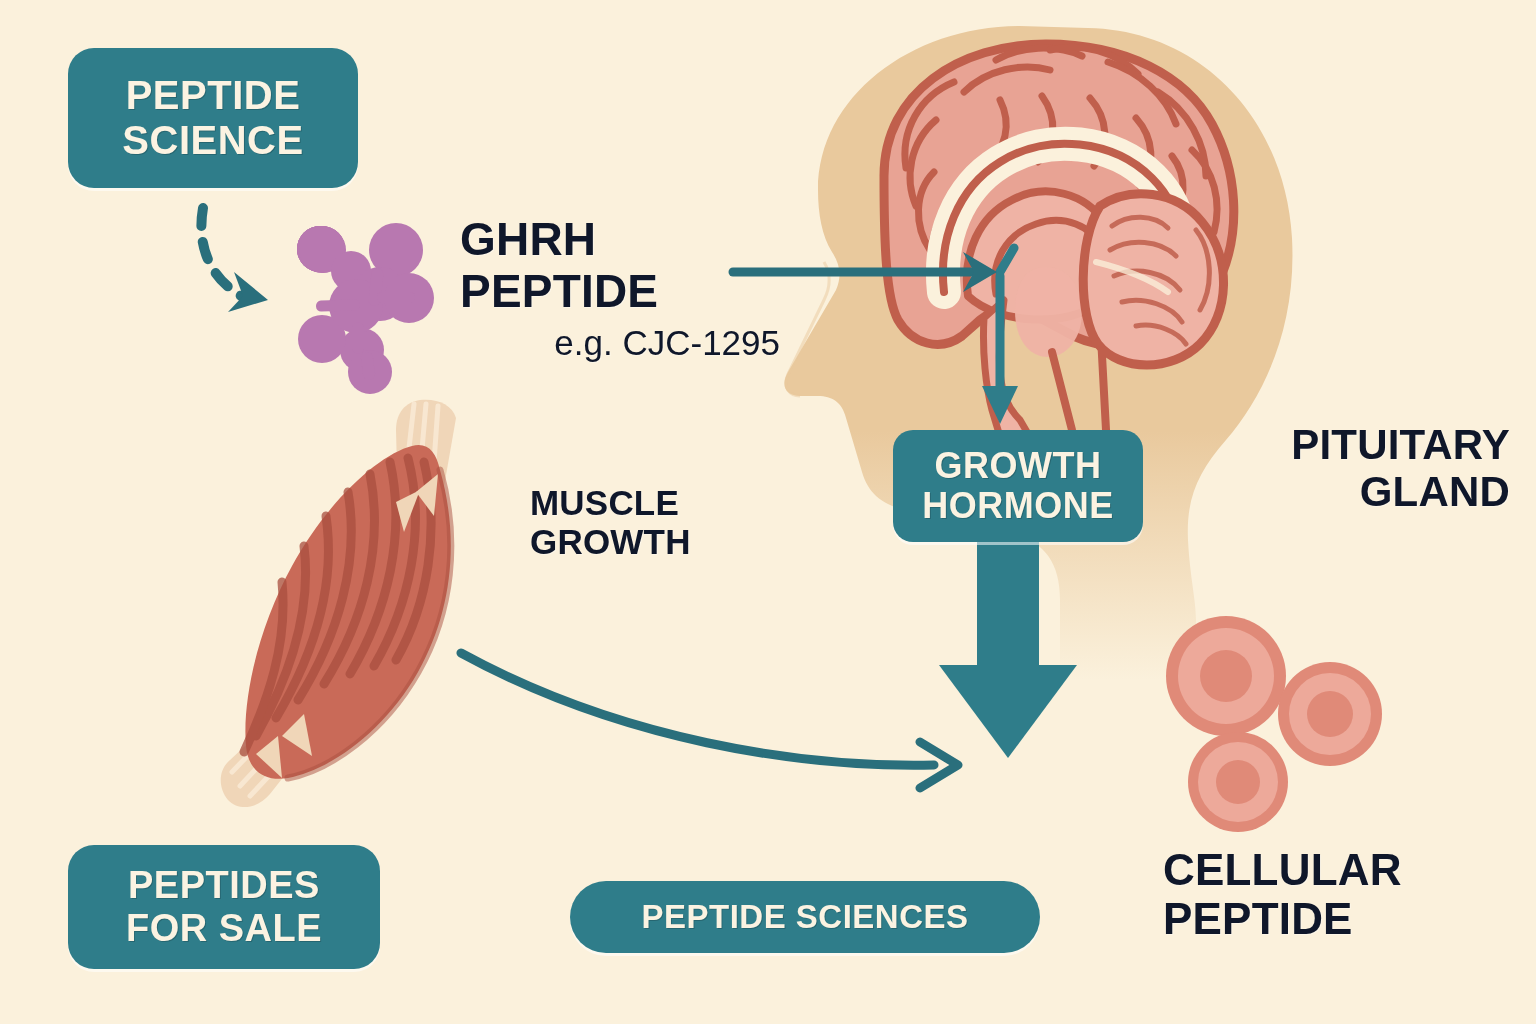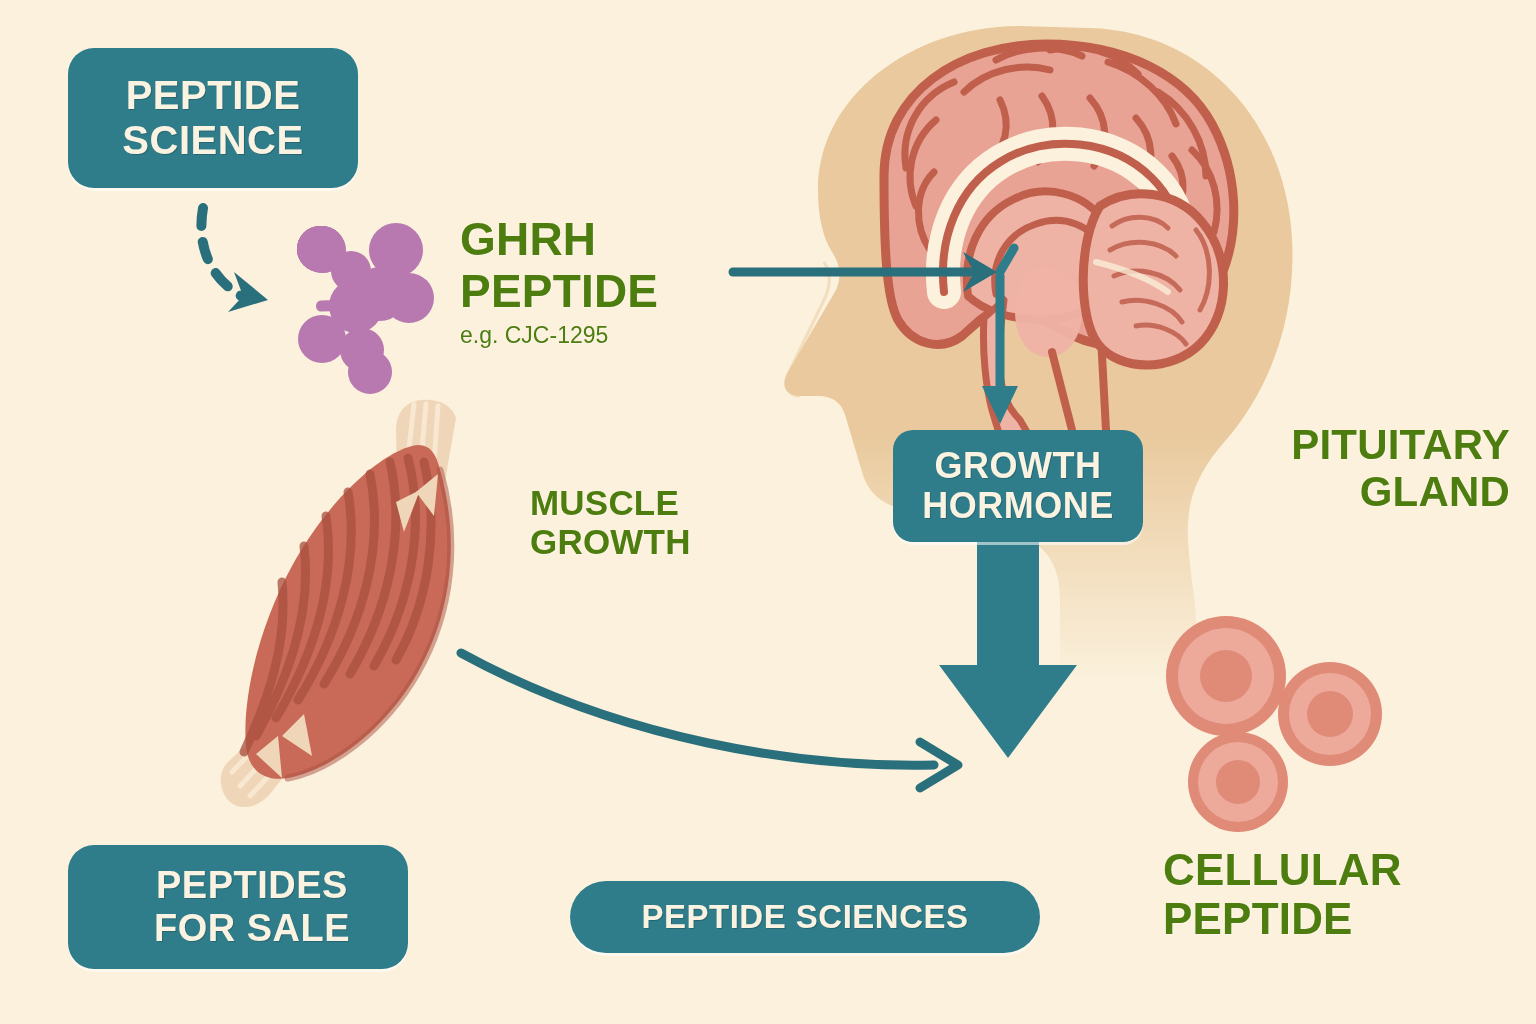--- a/index.html
+++ b/index.html
@@ -32,21 +32,21 @@
     justify-content: center;
     text-align: center;
     border-radius: 26px;
     box-shadow: 0 3px 0 rgba(255,255,255,0.55);
     text-shadow: 1px 1px 0 rgba(0,0,0,0.18);
     line-height: 1.12;
     z-index: 6;
   }
   .label {
     position: absolute;
-    color: #4d7c0f;
+    color: #0f172a;
     font-weight: bold;
     line-height: 1.12;
     letter-spacing: 0.2px;
     text-shadow: 1px 1px 0 rgba(255,255,255,0.35);
     z-index: 5;
   }
   .label .sub {
     display: block;
     font-weight: normal;
     letter-spacing: 0px;
@@ -75,21 +75,21 @@
     width: 470px; height: 72px;
     font-size: 33px;
     border-radius: 36px;
   }
 
   #label-ghrh {
     left: 460px; top: 214px;
     font-size: 46px;
     width: 320px;
   }
-  #label-ghrh .sub { font-size: 23px; margin-top: 6px; }
+  #label-ghrh .sub { font-size: 35px; margin-top: 6px; text-align: right; }
   #label-muscle-growth {
     left: 530px; top: 483px;
     font-size: 35px;
     width: 300px;
   }
   #label-pituitary {
     left: 1210px; top: 421px;
     font-size: 42px;
     width: 300px;
     text-align: right;
@@ -352,21 +352,21 @@
       <circle cx="1238" cy="782" r="22" fill="#e08a78"></circle>
     </g>
   </svg>
 
   <div class="badge" id="badge-peptide-science" style="white-space: pre-line;">PEPTIDE
 SCIENCE</div>
 
   <div class="badge" id="badge-growth-hormone" style="white-space: pre-line;">GROWTH
 HORMONE</div>
 
-  <div class="badge" id="badge-peptides-for-sale" style="white-space: pre-line; padding-left: 28px;">PEPTIDES
+  <div class="badge" id="badge-peptides-for-sale" style="white-space: pre-line;">PEPTIDES
 FOR SALE</div>
 
   <div class="badge" id="badge-peptide-sciences">PEPTIDE SCIENCES</div>
 
   <div class="label" id="label-ghrh">
     <span style="white-space: pre-line;">GHRH
 PEPTIDE</span>
     <span class="sub">e.g. CJC-1295</span>
   </div>
 

